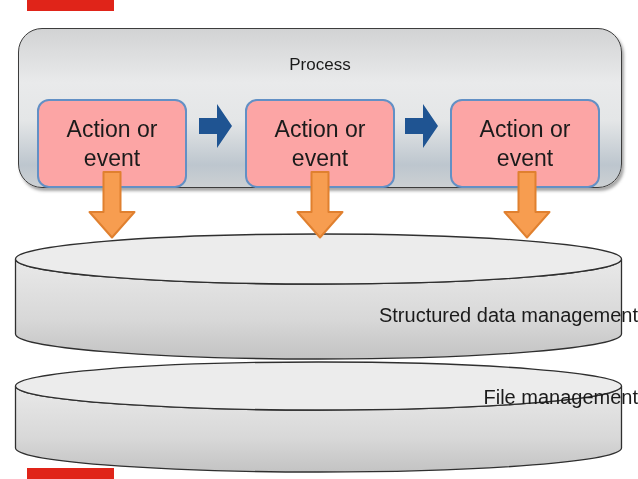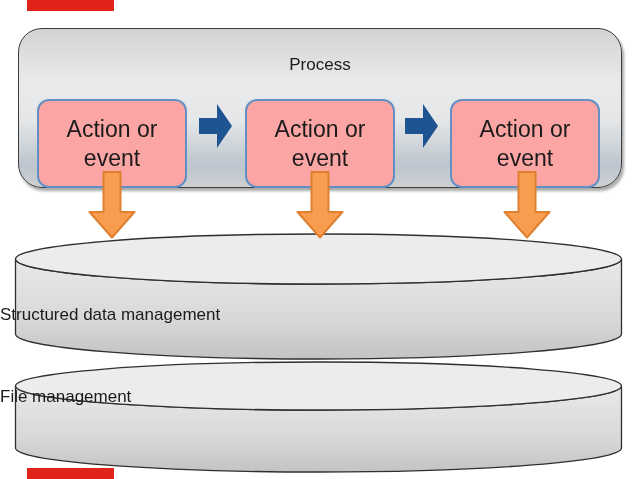--- a/index.html
+++ b/index.html
@@ -39,22 +39,22 @@
   .blue-arrow.a2{left:405px;}
 
   .orange-arrow{position:absolute;top:171px;}
   .orange-arrow.o1{left:88px;}
   .orange-arrow.o2{left:296px;}
   .orange-arrow.o3{left:503px;}
 
   .cylinders{position:absolute;left:0;top:0;width:638px;height:479px;pointer-events:none;}
 
   .layer-label{
-    position:absolute;left:0;width:638px;text-align:left;
-    font-size:17px;line-height:26px;color:#1b1b1b;
+    position:absolute;left:0;width:638px;text-align:right;
+    font-size:20px;line-height:26px;color:#1b1b1b;
   }
   .layer-label.l1{top:302px;}
   .layer-label.l2{top:384px;}
 </style>
 </head>
 <body>
 
 <div class="stage">
 
   <div class="accent-bar top"></div>

